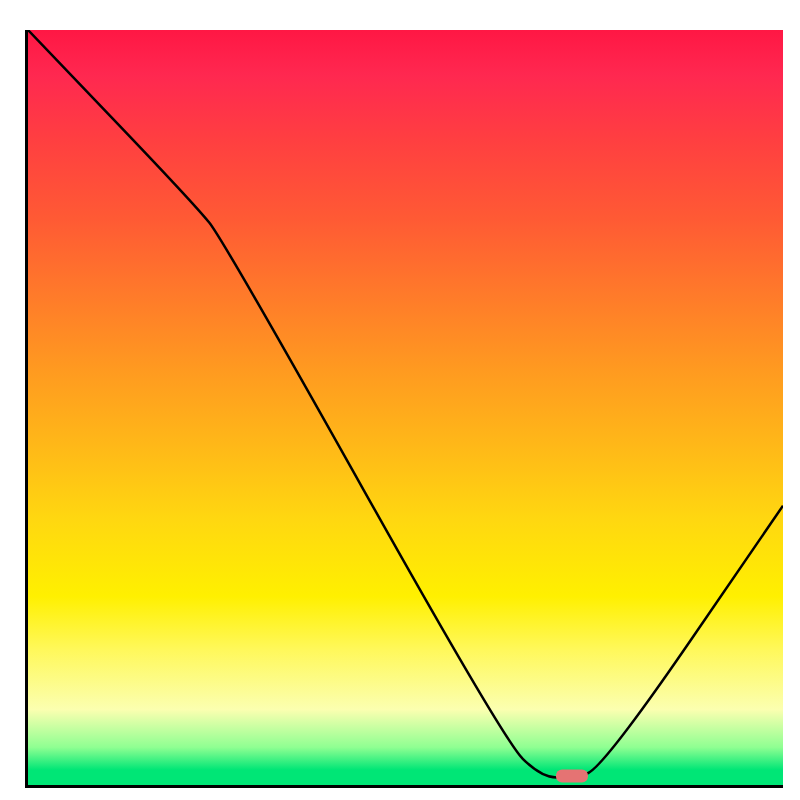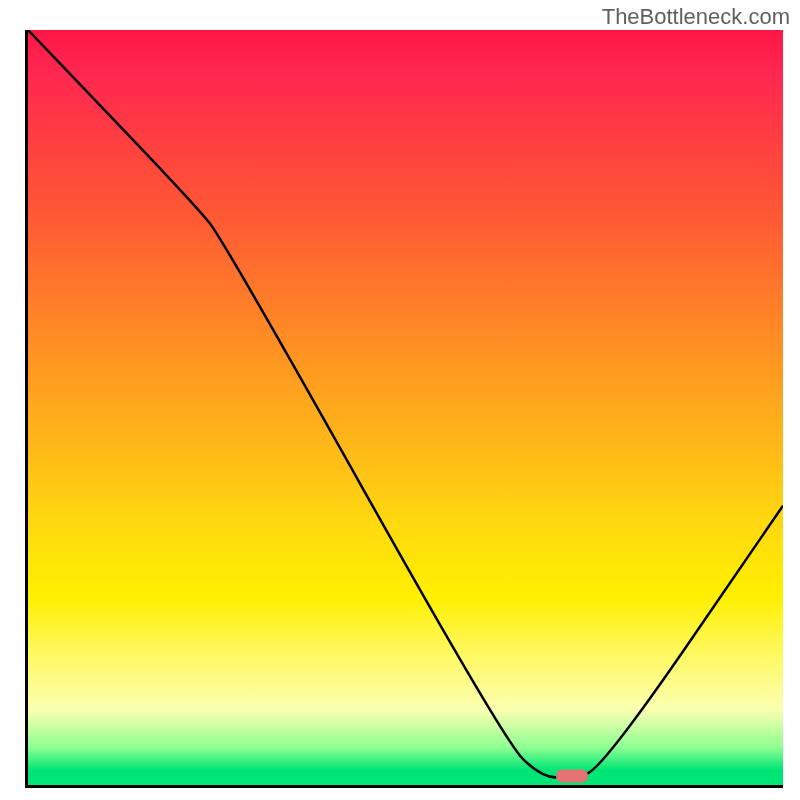--- a/index.html
+++ b/index.html
@@ -70,21 +70,20 @@
     height: 13px;
     background: #e57373;
     border-radius: 6px;
     transform: translate(-50%, -50%);
   }
 </style>
 </head>
 <body>
 <div class="container">
 
-  <div class="watermark">TheBottleneck.com</div>
 
   <div class="plot-area">
     <div class="gradient"></div>
     <svg class="curve" viewBox="0 0 755 755" preserveAspectRatio="none">
       <path id="curve-path" fill="none" stroke="#000" stroke-width="2.5" d="M 0 0 Q 0 0 83.05 86.82500000000005 Q 166.1 173.64999999999998 181.2 192.52499999999998 Q 196.3 211.39999999999998 335.975 460.55 Q 475.65 709.7 494.52500000000003 728.575 Q 513.4000000000001 747.45 528.5 747.45 Q 543.6 747.45 558.7 743.675 Q 573.8 739.9 664.4 607.775 L 755 475.65"></path>
     </svg>
     <div class="marker" id="marker" style="left: 543.6px; top: 745.94px;"></div>
   </div>
 
 </div>

